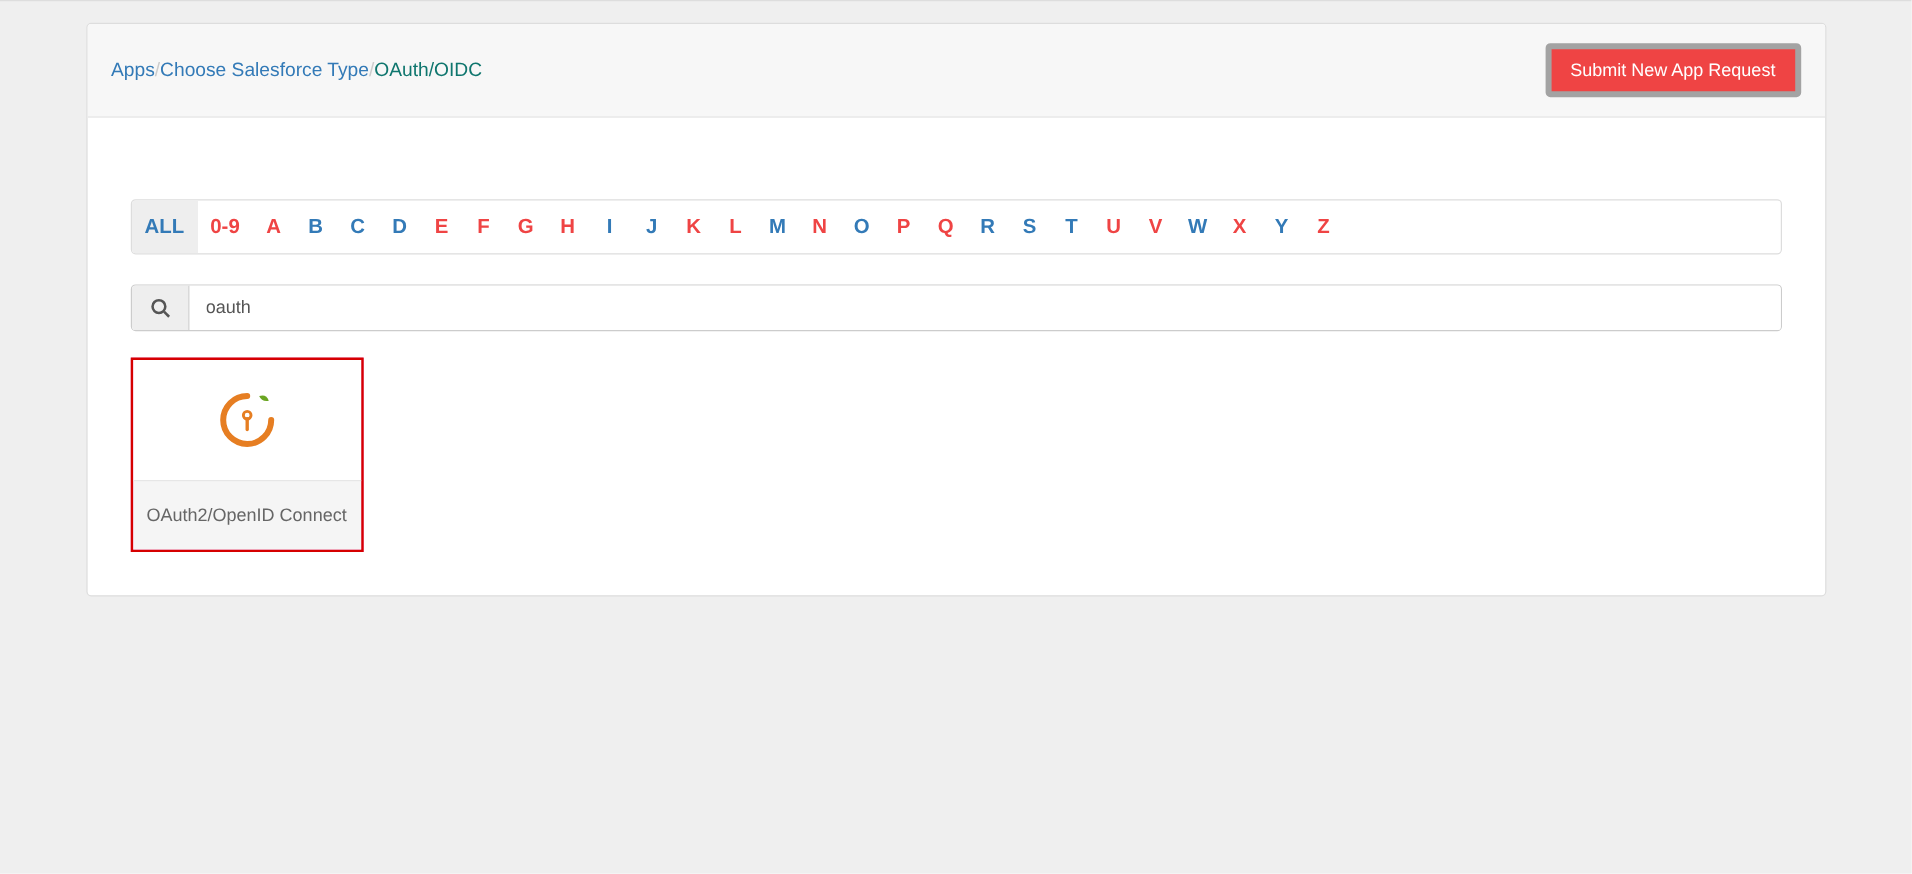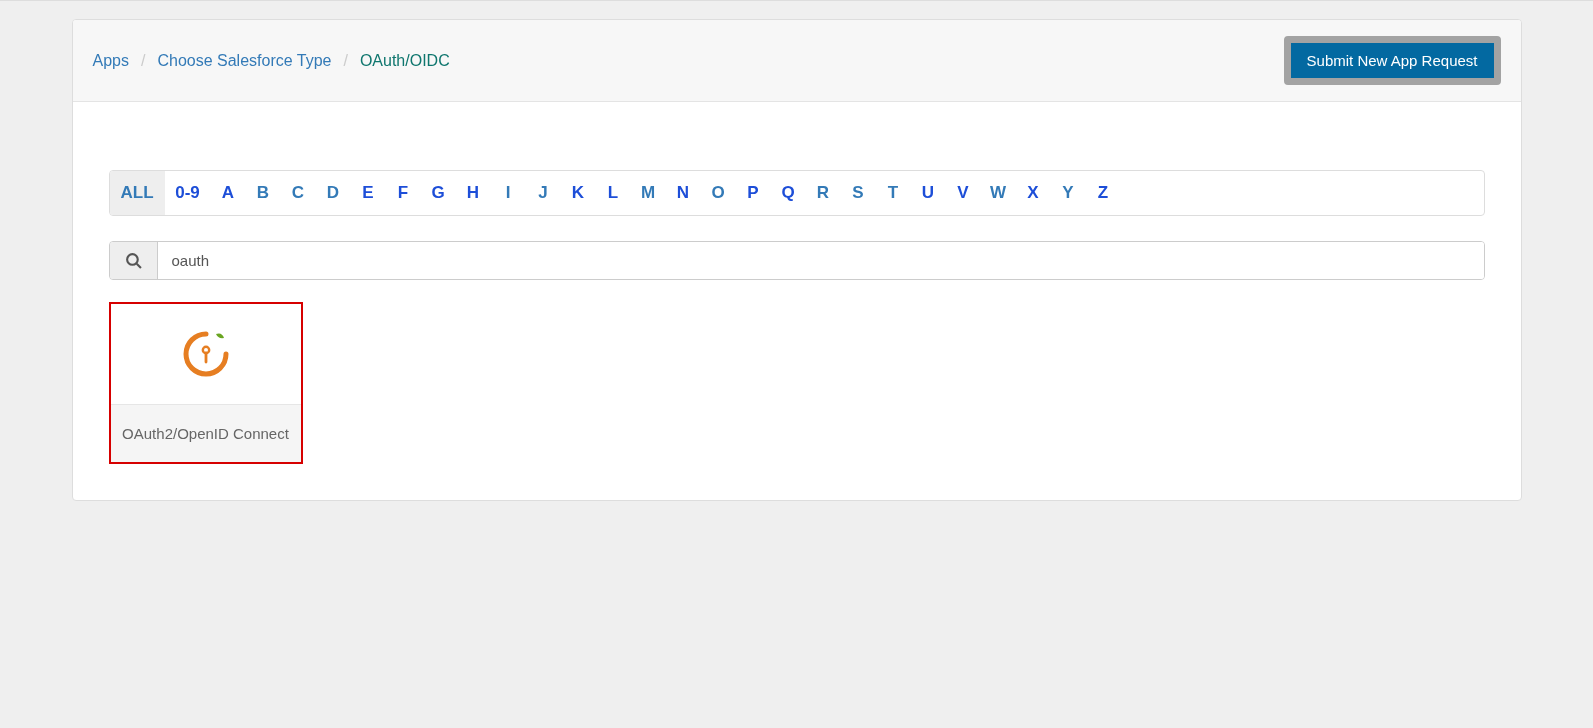--- a/index.html
+++ b/index.html
@@ -33,36 +33,35 @@
       background: #f7f7f7;
       border-bottom: 1px solid #e4e4e4;
       padding: 16px 20px;
       display: flex;
       align-items: center;
       justify-content: space-between;
     }
     .breadcrumb {
       display: flex;
       align-items: center;
-      gap: 12px;
       font-size: 16px;
     }
     .breadcrumb a {
       color: #337ab7;
       text-decoration: none;
     }
     .breadcrumb .separator {
       color: #ccc;
     }
     .breadcrumb .current {
       color: #0f766e;
     }
     .btn-primary {
-      background: #0369a1;
-      border: 7px solid #a3a3a3;
+      background: #ef4444;
+      border: 5px solid #a3a3a3;
       color: #fff;
       padding: 9px 16px;
       border-radius: 4px;
       font-size: 15px;
       cursor: pointer;
     }
     .panel-body {
       padding: 20px 36px 36px 36px;
     }
     .alpha-filter {
@@ -86,21 +85,21 @@
     }
     .alpha-item.all {
       width: 55px;
       background: #eee;
       color: #337ab7;
     }
     .alpha-item.wider {
       width: 46px;
     }
     .alpha-item.disabled {
-      color: #1d4ed8;
+      color: #ef4444;
       cursor: default;
     }
     .search-wrap {
       display: flex;
       border: 1px solid #ccc;
       border-radius: 4px;
       overflow: hidden;
       margin-bottom: 22px;
     }
     .search-addon {

